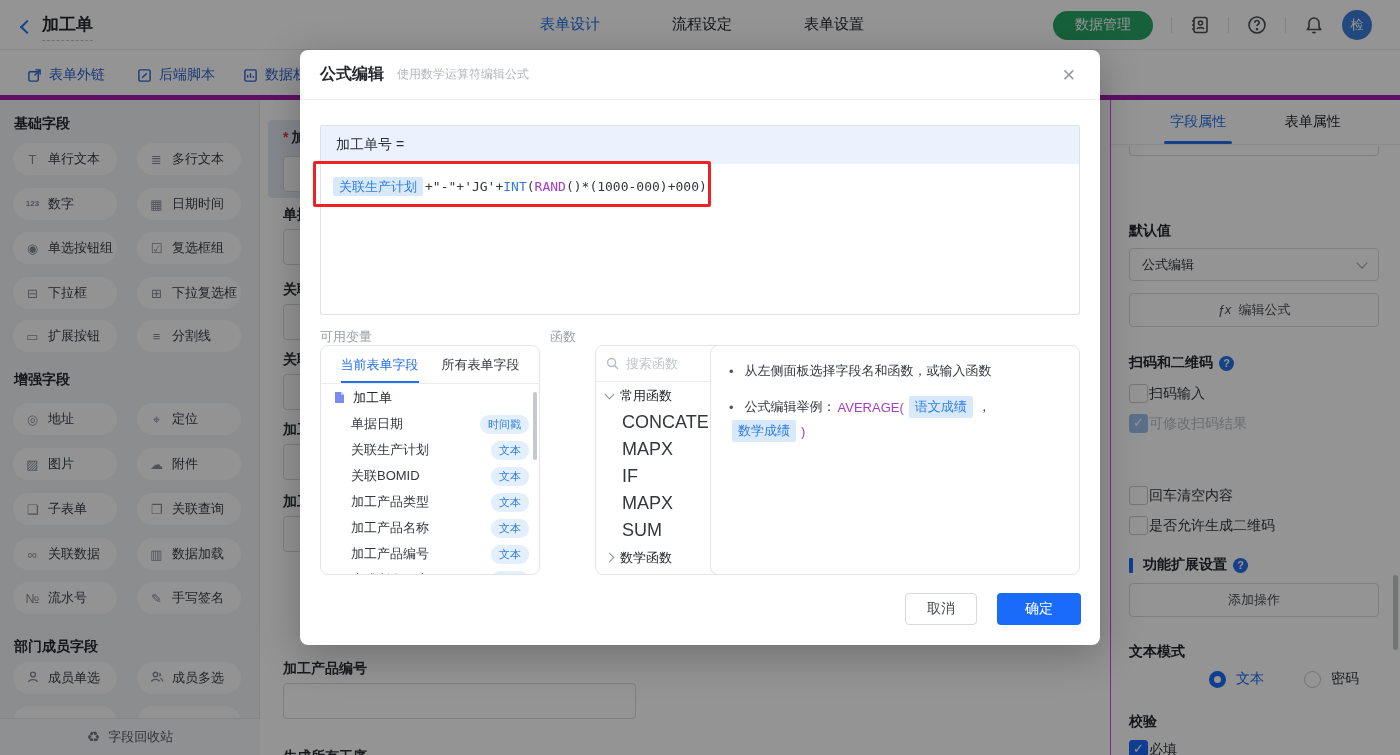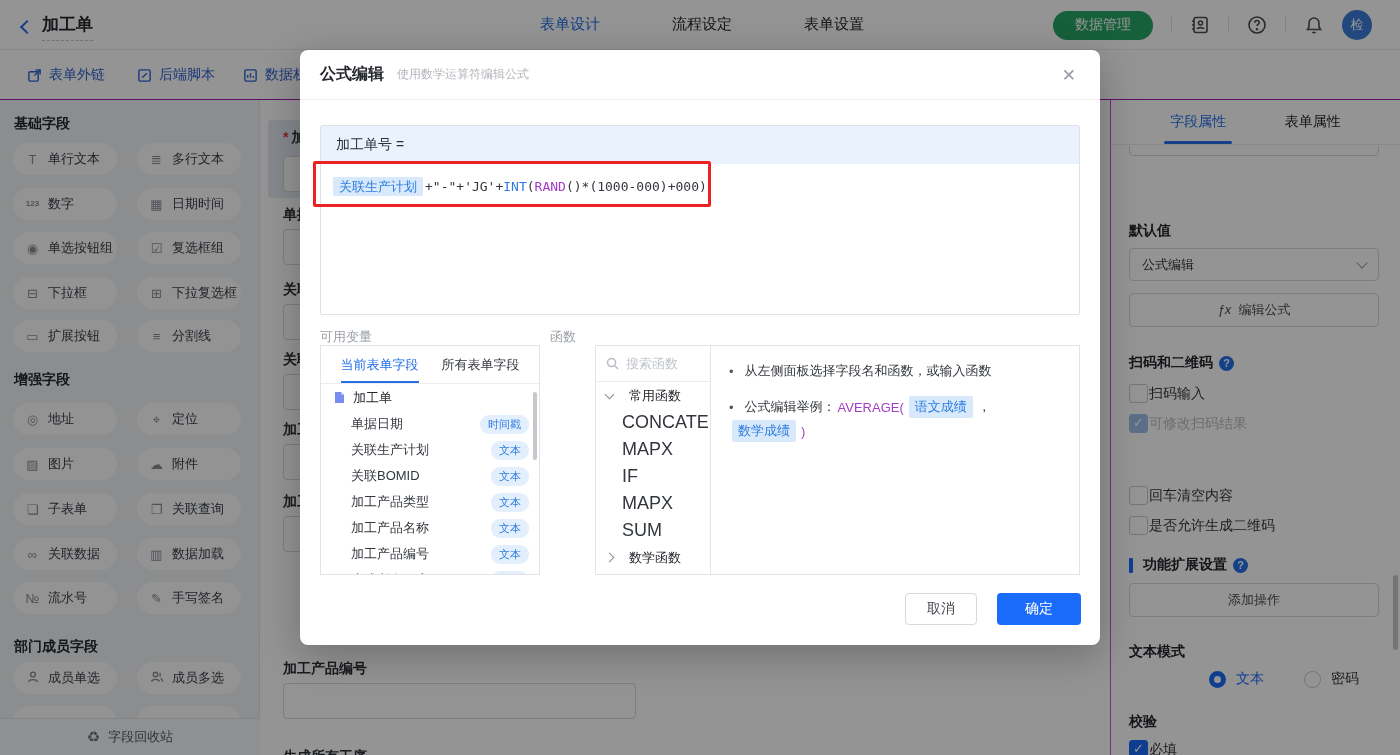--- a/index.html
+++ b/index.html
@@ -14,21 +14,21 @@
   .header-tabs { position:absolute; left:540px; top:0; height:34px; display:flex; align-items:flex-end; gap:72px; }
   .h-tab { font-size:15px; color:#23262b; cursor:pointer; }
   .h-tab.active { color:#2470e8; }
   .header-right { position:absolute; right:28px; top:0; height:50px; display:flex; align-items:center; gap:18px; }
   .btn-green { height:29px; padding:0 22px; border-radius:15px; background:#27a567; color:#fff; font-size:14px; border:none; display:flex; align-items:center; cursor:pointer; }
   .h-divider { width:1px; height:16px; background:#e0e0e0; }
   .h-icon { width:20px; height:20px; color:#4a4d52; cursor:pointer; }
   .avatar { width:30px; height:30px; border-radius:50%; background:#3d7dd8; color:#fff; font-size:13px; display:flex; align-items:center; justify-content:center; cursor:pointer; }
 
   
-  .toolbar { position:absolute; left:0; top:50px; width:1400px; height:50px; background:#fff; border-bottom:1px solid #a21caf; }
+  .toolbar { position:absolute; left:0; top:50px; width:1400px; height:50px; background:#fff; border-bottom:5px solid #a21caf; }
   .tb-item { position:absolute; top:0; height:50px; display:flex; align-items:center; gap:7px; font-size:14px; color:#2e63cf; cursor:pointer; }
   .tb-item svg { width:15px; height:15px; }
   .btn-outline-pill { position:absolute; top:60px; width:70px; height:31px; border-radius:16px; border:1px solid #2e63cf; background:#fff; color:#2e63cf; font-size:14px; cursor:pointer; }
   .btn-fill-pill { position:absolute; top:60px; width:70px; height:31px; border-radius:16px; border:none; background:#2458d6; color:#fff; font-size:14px; cursor:pointer; }
   .share-circle { position:absolute; top:59px; left:1340px; width:33px; height:33px; border-radius:50%; background:#eef3fb; border:1px solid #d5deef; display:flex; align-items:center; justify-content:center; cursor:pointer; }
 
   
   .sidebar { position:absolute; left:0; top:100px; width:260px; height:655px; background:#f2f3f6; border-right:1px solid #e5e6ea; }
   .sb-heading { position:absolute; left:14px; font-size:14px; font-weight:bold; color:#23262b; }
   .pill { position:absolute; width:104px; height:32px; border-radius:16px; background:#fdfdfe; display:flex; align-items:center; gap:7px; padding-left:11px; font-size:13px; color:#383d44; cursor:grab; white-space:nowrap; overflow:hidden; }
@@ -78,35 +78,35 @@
   .modal-close { position:absolute; right:24px; top:15px; font-size:17px; color:#9a9ea4; cursor:pointer; }
 
   .formula-box { position:absolute; left:20px; top:75px; width:760px; height:190px; border:1px solid #dfe1e6; border-radius:2px; overflow:hidden; }
   .formula-target { height:38px; background:#e9f2fd; display:flex; align-items:center; padding-left:15px; font-size:14px; color:#2b2f35; }
   .formula-body { padding:14px 12px; font-family:"DejaVu Sans Mono",monospace; font-size:13px; color:#33373d; }
   .var-chip { background:#d7e9fb; color:#2f7ce0; font-family:"Liberation Sans","DejaVu Sans",sans-serif; font-size:13px; padding:2px 6px; border-radius:2px; margin-right:2px; }
   .tok-blue { color:#2e7ce0; } .tok-purple { color:#a43bc9; } .tok-dark { color:#33373d; }
   .red-annotation { position:absolute; left:313px; top:161px; width:398px; height:46px; border:3px solid #ee2222; border-radius:2px; z-index:30; pointer-events:none; }
 
   .panel-label { position:absolute; top:278px; font-size:13px; color:#9ba0a6; }
-  .sub-panel { position:absolute; top:295px; height:230px; border:1px solid #e2e4e8; border-radius:0; background:#fff; overflow:hidden; }
+  .sub-panel { position:absolute; top:295px; height:230px; border:1px solid #e2e4e8; border-radius:8px; background:#fff; overflow:hidden; }
   .vars-panel { left:20px; width:220px; }
   .vars-tabs { height:38px; border-bottom:1px solid #ececec; display:flex; align-items:stretch; justify-content:space-around; padding:0 8px; }
   .vars-tab { position:relative; font-size:13px; color:#33373d; display:flex; align-items:center; cursor:pointer; }
   .vars-tab.active { color:#2470e8; }
   .vars-tab.active::after { content:""; position:absolute; left:0; right:0; bottom:0; height:2px; background:#2470e8; }
   .var-root { height:27px; display:flex; align-items:center; gap:7px; padding-left:12px; font-size:13px; color:#23262b; }
   .var-row { height:26px; display:flex; align-items:center; justify-content:space-between; padding:0 10px 0 30px; font-size:13px; color:#33373d; cursor:pointer; }
   .var-badge { font-size:11px; color:#2f7ce0; background:#e3effc; border-radius:9px; padding:2px 8px; }
 
   .fns-panel { left:250px; width:150px;margin-left:45px; }
   .fn-search { height:36px; border-bottom:1px solid #ececec; display:flex; align-items:center; gap:7px; padding:0 10px; }
   .fn-search input { border:none; outline:none; width:100px; font-size:13px; color:#33373d; font-family:inherit; }
   .fn-search input::placeholder { color:#c0c4ca; }
-  .fn-group { height:27px; display:flex; align-items:center; gap:16px; padding-left:10px; font-size:13px; color:#23262b; cursor:pointer;font-family:Liberation Mono, monospace; }
+  .fn-group { height:27px; display:flex; align-items:center; gap:7px; padding-left:10px; font-size:13px; color:#23262b; cursor:pointer;font-family:Liberation Mono, monospace; }
   .caret { width:7px; height:7px; border-right:1.5px solid #8a9099; border-bottom:1.5px solid #8a9099; }
   .caret.open { transform:rotate(45deg); margin-top:-3px; }
   .caret.closed { transform:rotate(-45deg); }
   .fn-item { height:27px; display:flex; align-items:center; padding-left:26px; font-size:18px; color:#33373d; cursor:pointer;text-align:center; }
 
   .tips-panel { left:410px; width:370px; padding:16px 18px; }
   .tip-line { font-size:13px; color:#33373d; margin-bottom:16px; display:flex; align-items:center; flex-wrap:wrap; gap:2px; }
   .bullet { color:#555; margin-right:9px; }
   .tip-chip { background:#d7e9fb; color:#2f7ce0; padding:2px 6px; border-radius:2px; margin:0 3px; }
 

